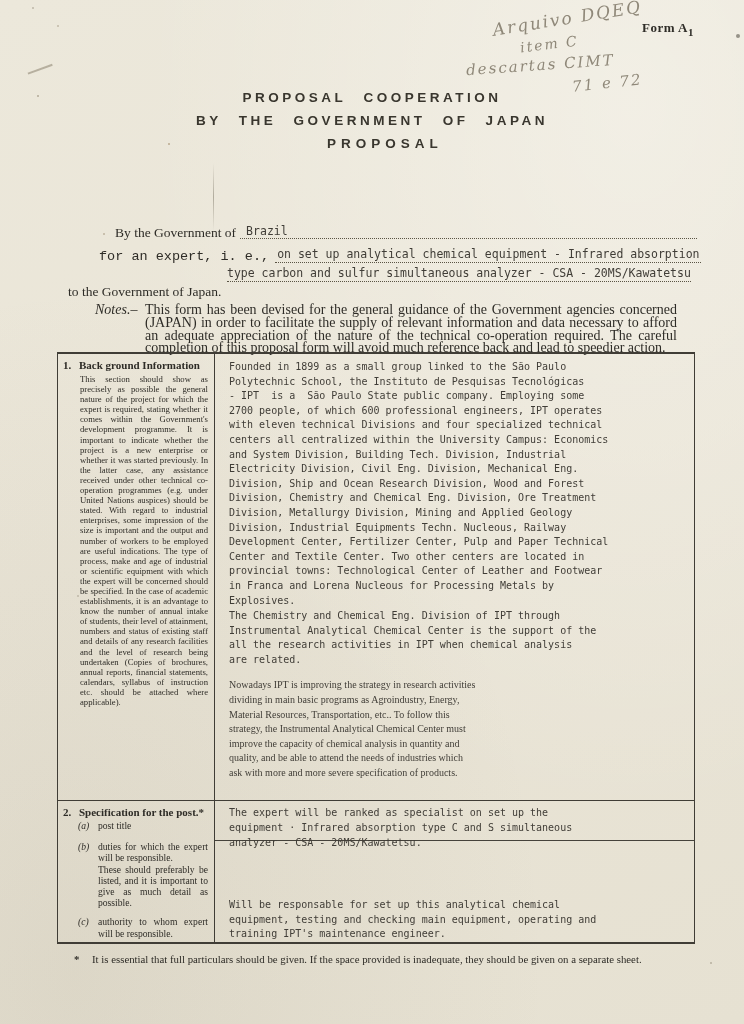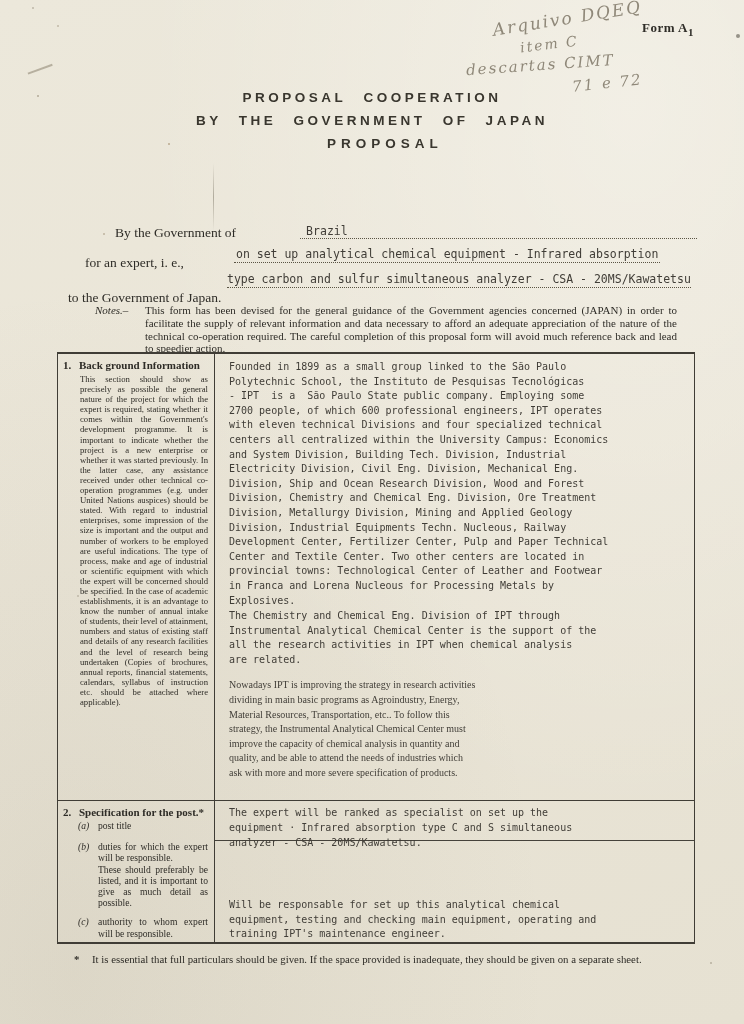--- a/index.html
+++ b/index.html
@@ -38,34 +38,34 @@
   .form-label{position:absolute;left:642px;top:20px;font-size:13px;font-weight:bold;
     color:#2f2d28;letter-spacing:.5px;}
 
   .title-block{position:absolute;left:0;top:86px;width:744px;text-align:center;
     font-family:"Liberation Sans", sans-serif;font-weight:bold;color:#39362e;
     font-size:13.5px;letter-spacing:3.5px;word-spacing:10px;line-height:23px;}
   .title-block .t3{margin-top:0;letter-spacing:5px;padding-left:26px;}
 
   
   .intro{position:absolute;left:57px;top:224px;width:640px;font-size:13.5px;}
-  .intro-row{display:flex;align-items:flex-end;gap:44px;}
+  .intro-row{display:flex;align-items:center;}
   .lbl-by{margin-left:58px;white-space:nowrap;}
-  .lbl-expert{margin-left:28px;white-space:nowrap;}
+  .lbl-expert{margin-left:42px;white-space:nowrap;font-family:Liberation Mono, monospace;}
   .dotfill{flex:1;border-bottom:1.6px dotted #5a5444;display:flex;align-items:flex-end;
-    margin-left:20px;margin-bottom:2px;}
+    margin-left:4px;margin-bottom:2px;}
   .typed{font-family:"DejaVu Sans Mono", monospace;color:#403d37;font-size:11.5px;}
   .typed-inline{border-bottom:1.6px dotted #5a5444;margin-left:6px;padding:0 2px 1px 2px;
-    margin-bottom:8px;white-space:nowrap;}
+    margin-bottom:2px;white-space:nowrap;}
   .typed-cont{display:inline-block;margin-left:170px;border-bottom:1.6px dotted #5a5444;
     padding-bottom:1px;margin-top:0px;white-space:nowrap;}
   .to-line{margin-left:11px;margin-top:2px;}
 
   
-  .notes{position:absolute;left:57px;top:304px;width:620px;display:flex;font-size:11px;line-height:12.8px;}
+  .notes{position:absolute;left:57px;top:304px;width:620px;display:flex;font-size:14px;line-height:12.8px;}
   .notes-label{width:50px;margin-left:38px;font-style:italic;flex:none;}
   .notes-text{flex:1;text-align:justify;}
 
   
   .ftable{position:absolute;left:57px;top:352px;width:638px;height:592px;
     border:1.6px solid #403d36;border-top-width:2.5px;border-bottom-width:2.5px;
     box-sizing:border-box;}
   .frow1{height:447px;border-bottom:1.6px solid #403d36;display:flex;box-sizing:border-box;}
   .frow2{height:141px;display:flex;box-sizing:border-box;}
   .cell-left{width:157px;flex:none;border-right:1.6px solid #403d36;box-sizing:border-box;

